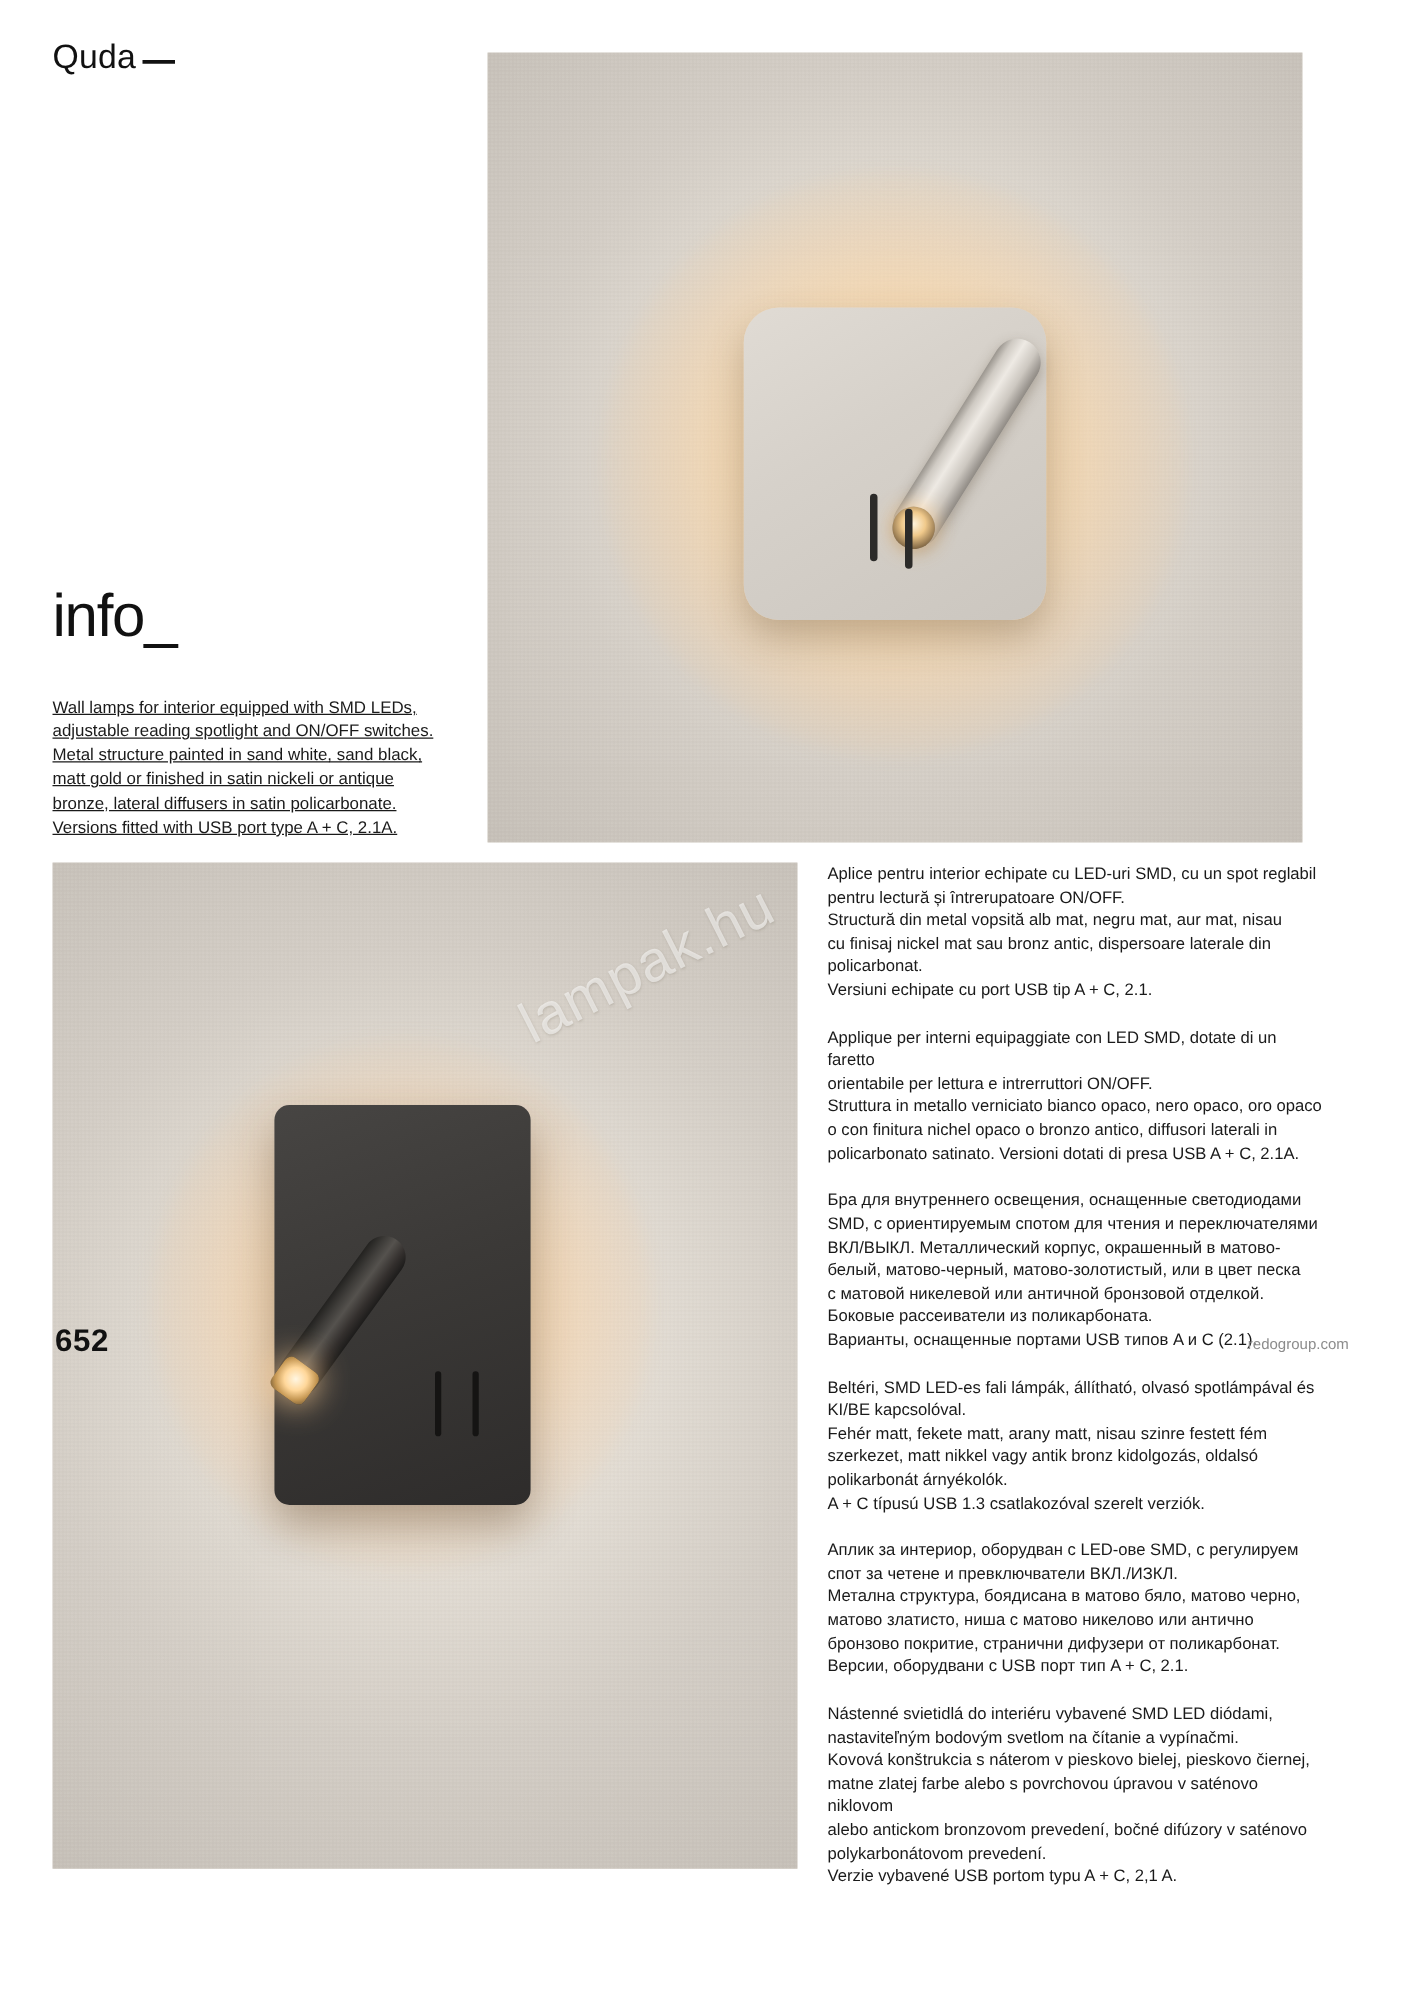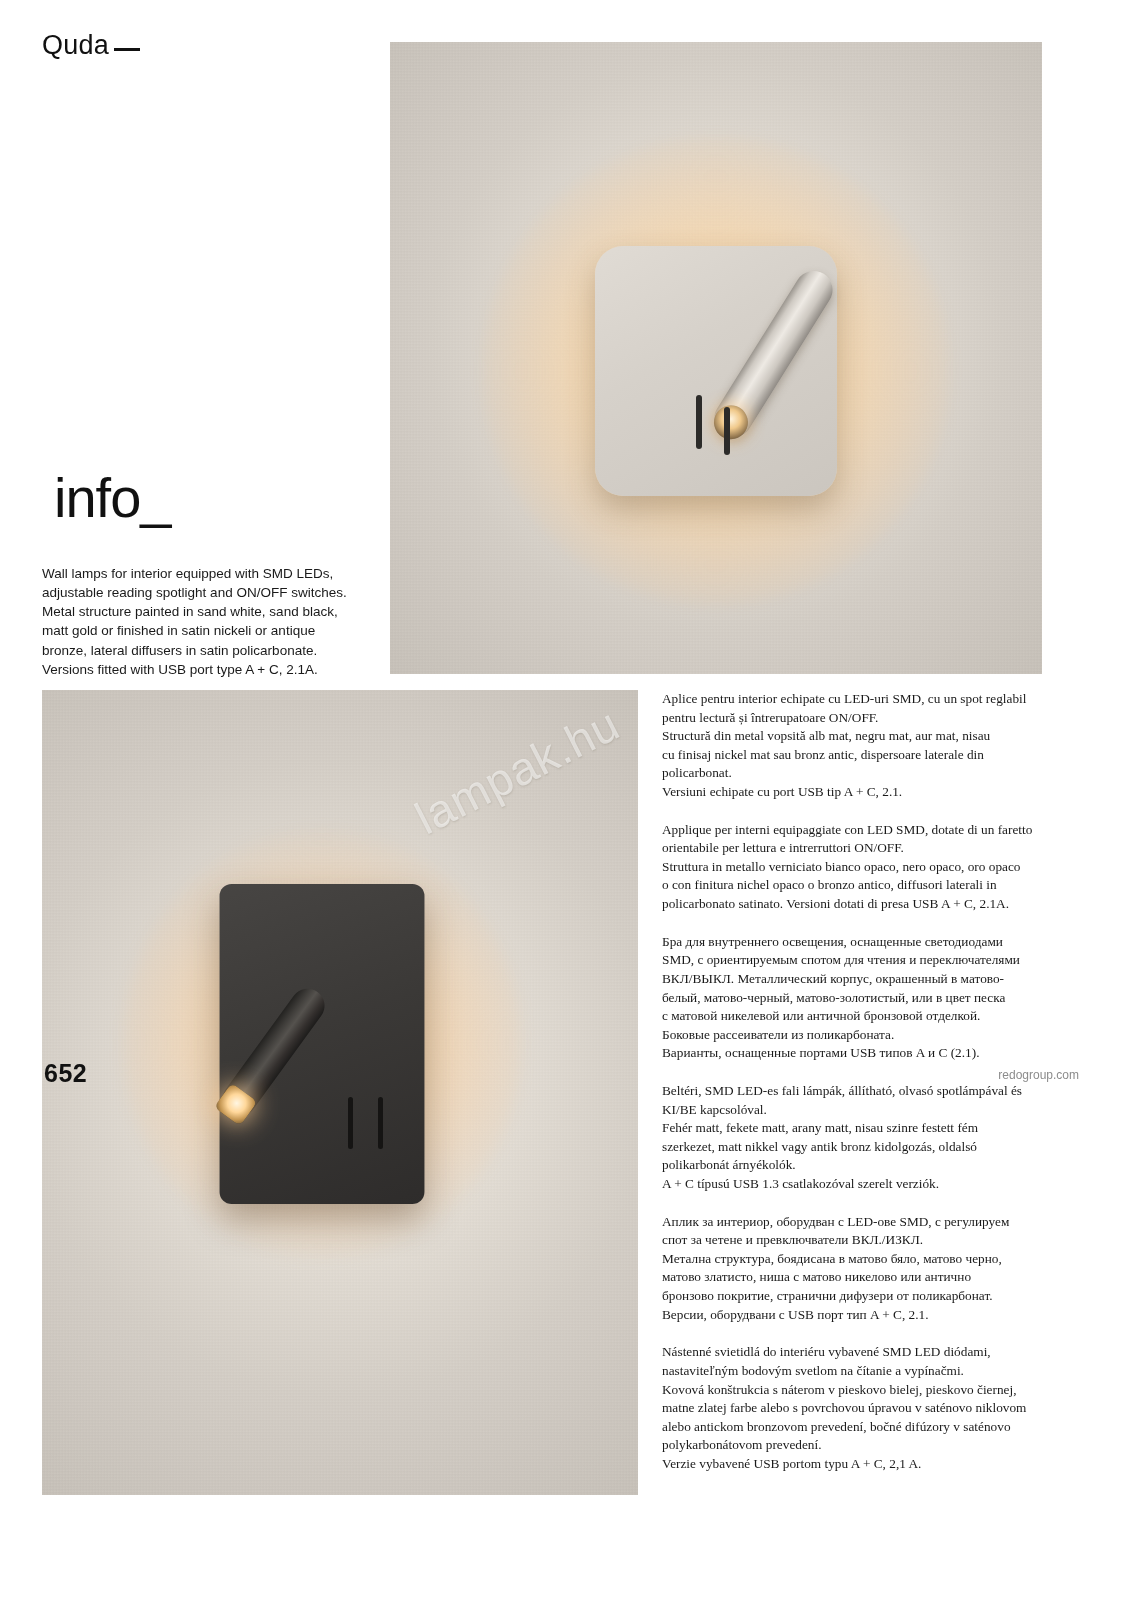--- a/index.html
+++ b/index.html
@@ -45,33 +45,34 @@
   }
 
   
   .title-block {
     position: absolute;
     left: 42px;
     top: 470px;
     width: 320px;
   }
   .page-title {
-    font-size: 56px;
+    font-size: 48px;
     font-weight: 300;
     line-height: 1;
     letter-spacing: -1px;
     color: #111;
-    margin: 0 0 38px 12px;
+    margin: 0 0 38px 0;
     font-family: "Liberation Sans", sans-serif;
   }
   .intro-text {
     font-size: 13.5px;
     line-height: 1.42;
     color: #1a1a1a;
     white-space: pre-line;
+    text-decoration: underline;
   }
 
   
   .photo {
     position: absolute;
     overflow: hidden;
   }
   .photo-top {
     left: 390px;
     top: 42px;
@@ -226,21 +227,20 @@
     pointer-events: none;
     text-shadow: 0 1px 2px rgba(120,110,95,0.25);
   }
 
   
   .translations {
     position: absolute;
     left: 662px;
     top: 690px;
     width: 400px;
-    font-family: Liberation Serif, serif;
   }
   .trans-block {
     font-size: 13.3px;
     line-height: 1.40;
     color: #1a1a1a;
     margin-bottom: 19px;
     white-space: pre-line;
   }
   .trans-block:last-child { margin-bottom: 4px; }
 

